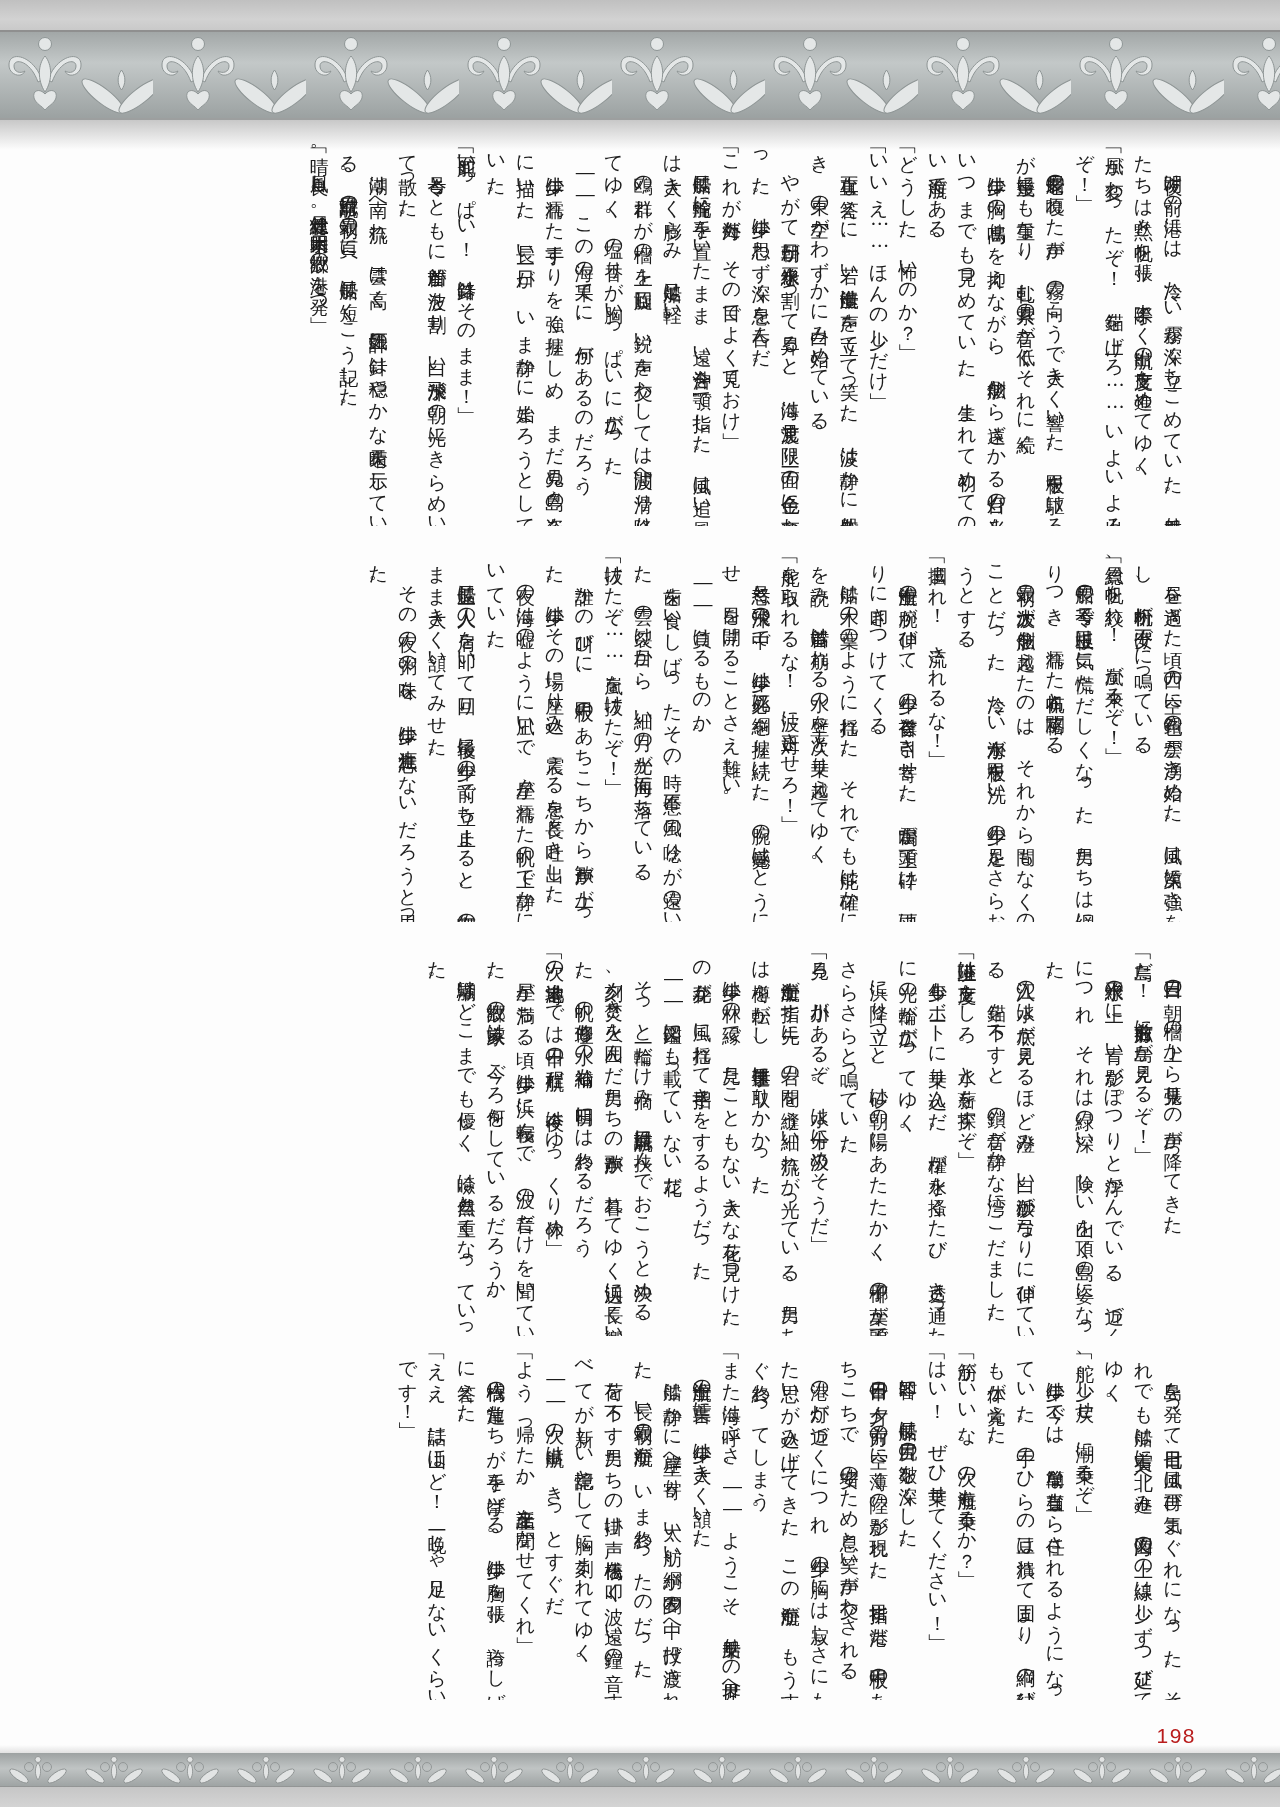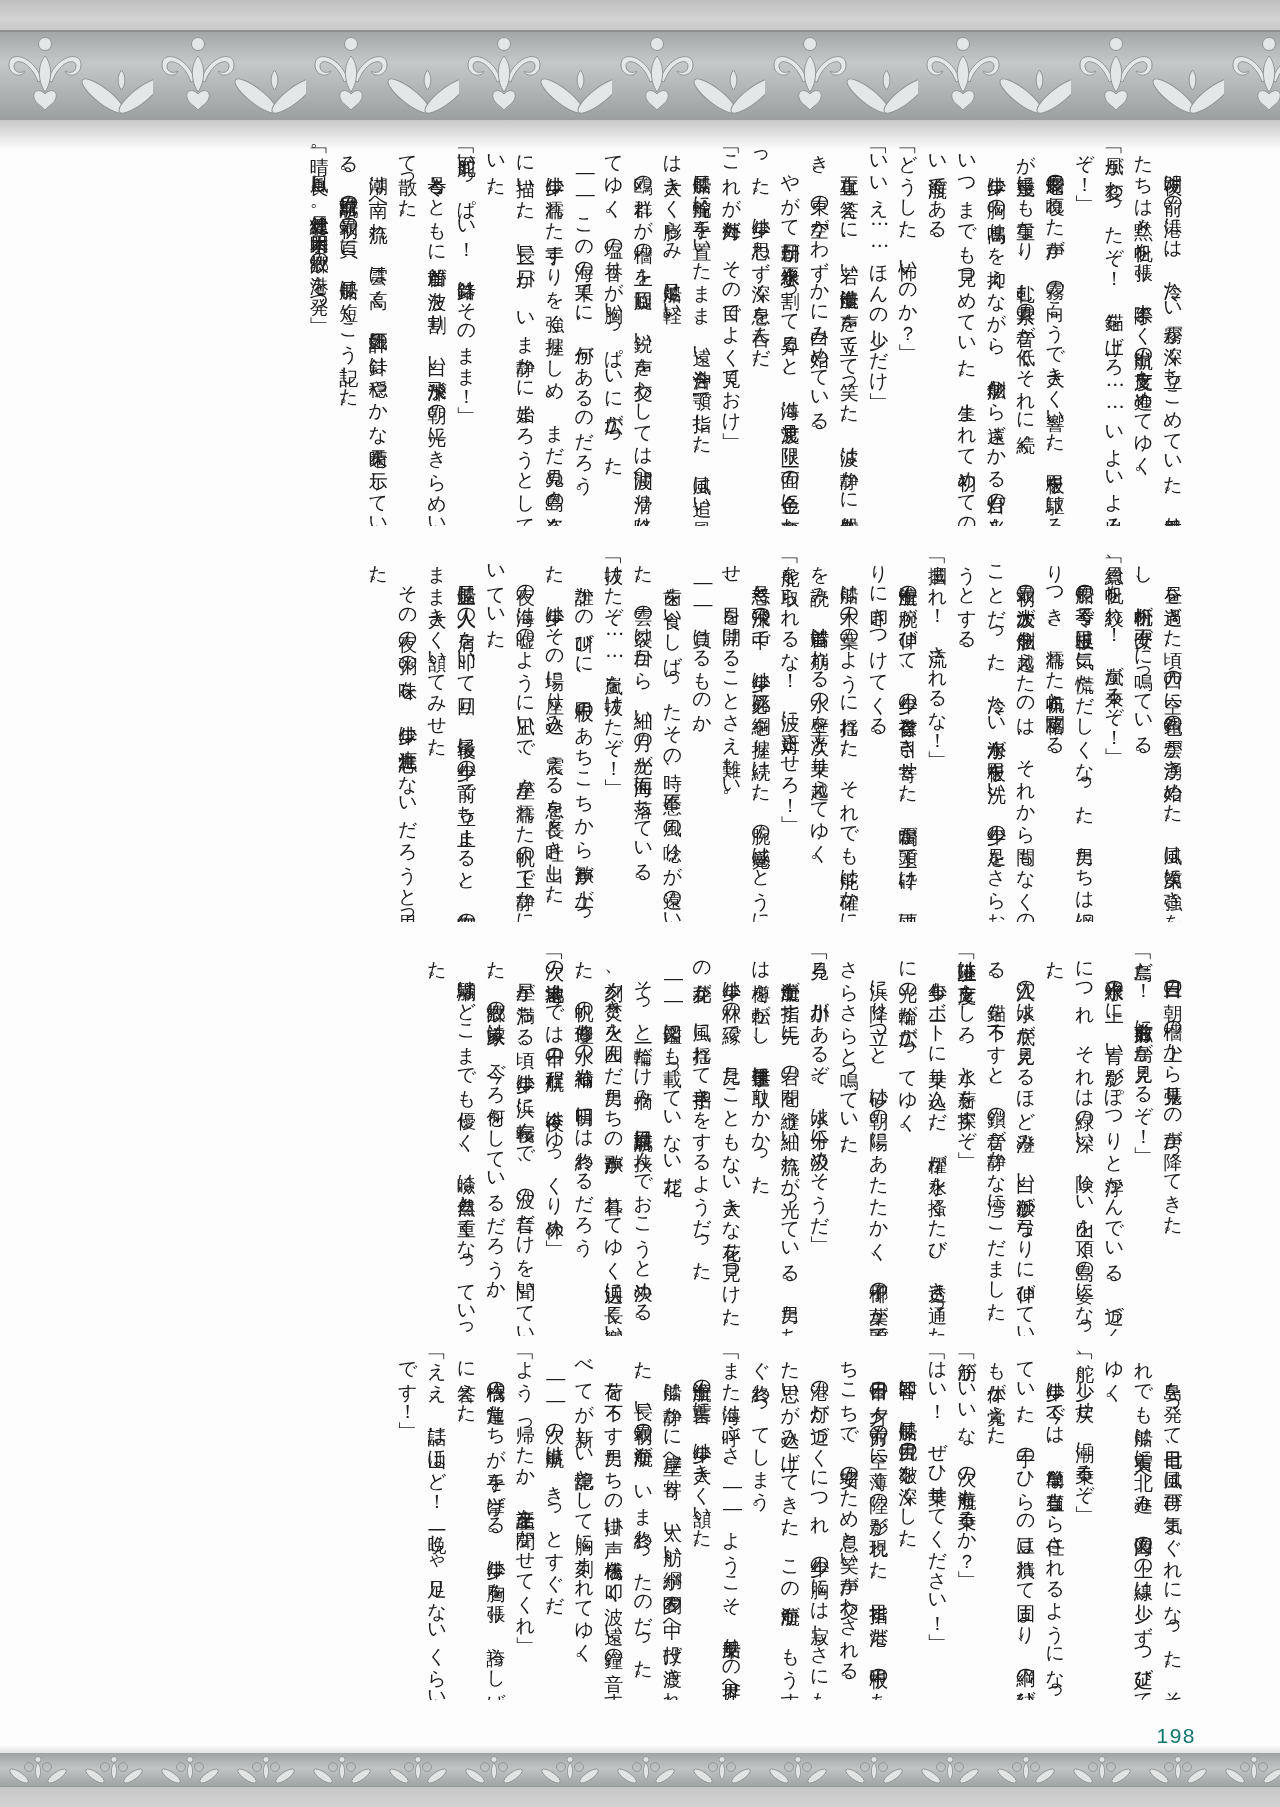--- a/index.html
+++ b/index.html
@@ -17,21 +17,21 @@
     font-size:19px;line-height:1.55;letter-spacing:0;
     color:#1c1c1c;white-space:pre-line;text-align:justify;
   }
   .band1{top:142px;height:384px;}
   .band2{top:552px;height:370px;}
   .band3{top:948px;height:388px;}
   .band4{top:1348px;height:352px;}
   .page-number{
     position:absolute;top:1724px;right:84px;
     font-family:"Liberation Sans","DejaVu Sans",sans-serif;
-    font-size:21px;letter-spacing:1.5px;color:#0f766e;
+    font-size:21px;letter-spacing:1.5px;color:#b91c1c;
   }
 </style>
 </head>
 <body>
 
 <div class="page">
 
   <svg class="border-top" width="1280" height="150" viewBox="0 0 1280 150" aria-hidden="true">
     <defs>
       <linearGradient id="tgrad" x1="0" y1="0" x2="0" y2="1">

